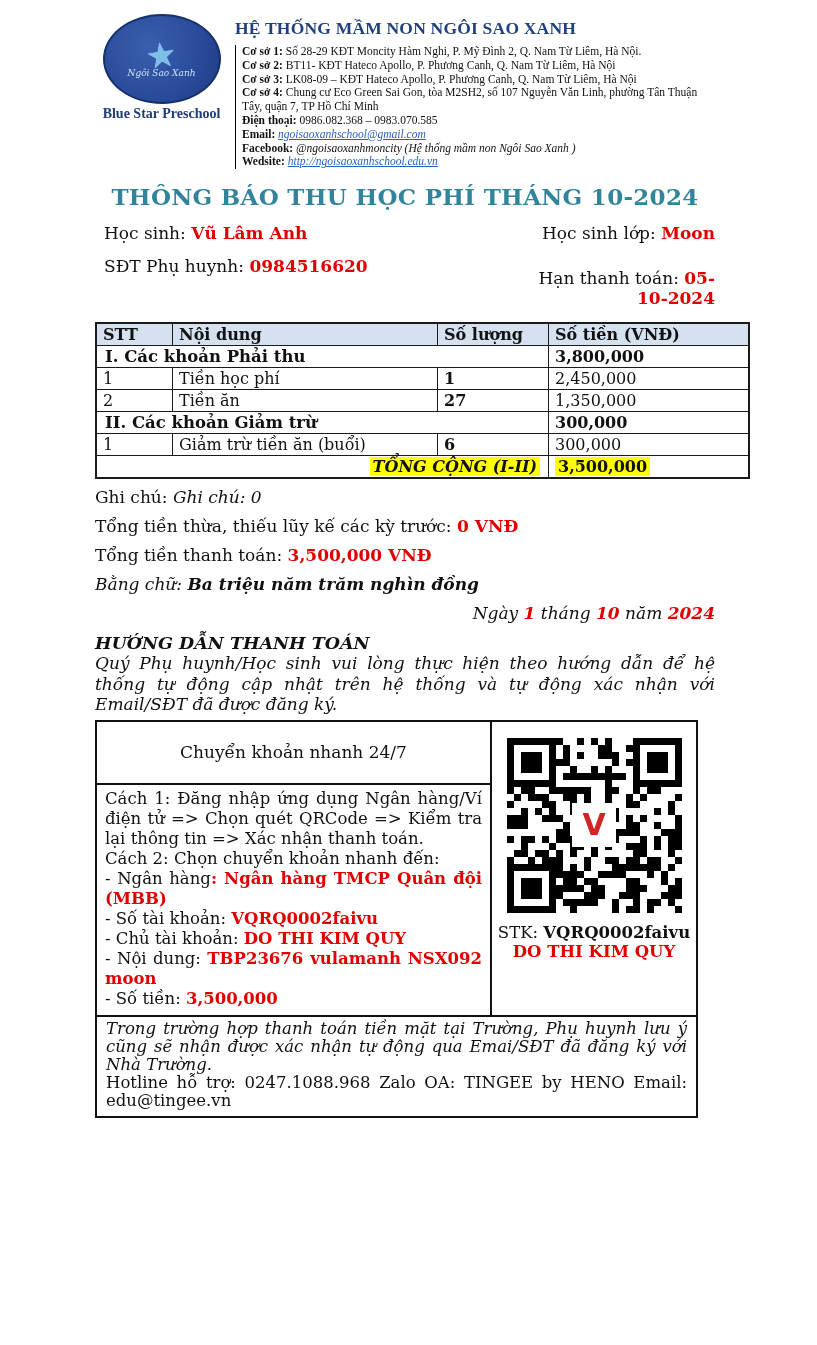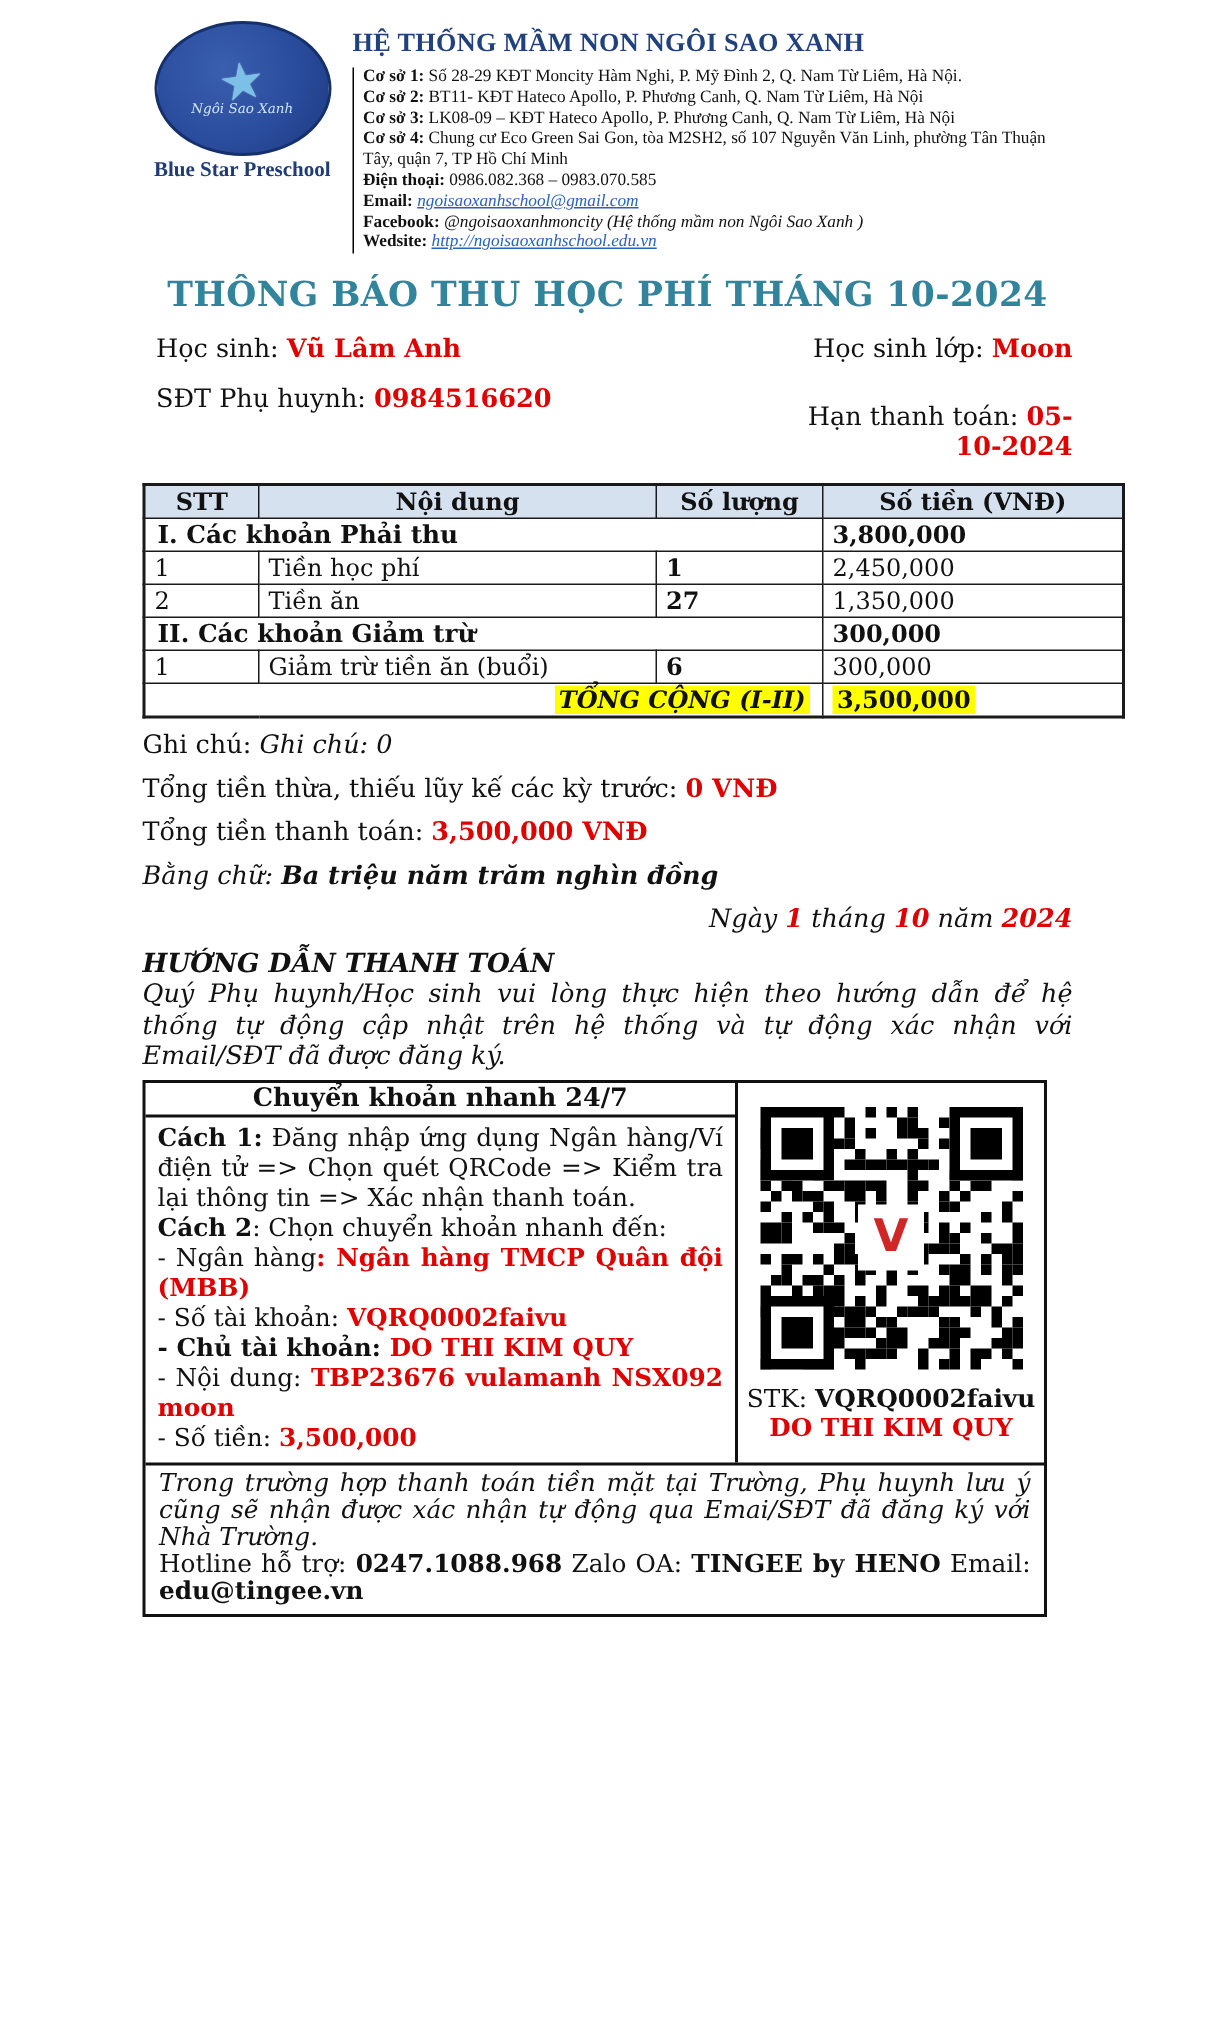--- a/index.html
+++ b/index.html
@@ -30,21 +30,21 @@
   .info-row{display:flex;justify-content:space-between;margin-top:13px;font-size:17px;}
   .info-row .left{padding-left:9px;}
   .info-row .right{text-align:right;}
   .info-row.second .right{width:200px;margin-top:12px;}
   .red-b{color:#e00000;font-weight:bold;}
 
   
   table.fee{margin-top:14px;border-collapse:collapse;width:620px;border:2px solid #1a1a1a;table-layout:fixed;font-size:16px;}
   table.fee td,table.fee th{border:1px solid #1a1a1a;padding:1px 6px;line-height:19px;}
   th.c-stt{width:63px;} th.c-desc{width:252px;} th.c-qty{width:98px;} th.c-amt{width:187px;}
-  table.fee th{background:#d6e1f0;font-weight:bold;text-align:center;}
+  table.fee th{background:#d6e1f0;font-weight:bold;text-align:left;}
   .td-c{text-align:left;} .td-b{font-weight:bold;}
   .sec-title{font-weight:bold;padding-left:8px !important;font-size:16.5px;}
   .tot-cell{text-align:right;padding-right:8px !important;}
   .hl{background:#ffff00;font-weight:bold;padding:0 3px;}
   .tot-label{font-style:italic;}
 
   
   .note-line{margin-top:8px;font-size:17px;line-height:21px;}
   .it{font-style:italic;}
   .bi{font-style:italic;font-weight:bold;}
@@ -52,39 +52,39 @@
   .date-line .red-b{font-style:italic;}
 
   
   .guide-title{margin-top:10px;font-weight:bold;font-style:italic;font-size:17.5px;}
   .guide-intro{font-style:italic;font-size:17px;line-height:20.5px;text-align:justify;}
 
   
   .paybox{margin-top:5px;width:603px;border:2px solid #111;box-sizing:border-box;}
   .pay-top{display:flex;}
   .pay-left{width:395px;flex:0 0 395px;border-right:2px solid #111;box-sizing:border-box;}
-  .pay-left-hdr{border-bottom:2px solid #111;text-align:center;font-weight:bold;font-size:17px;line-height:21px;padding:0 4px;}
+  .pay-left-hdr{border-bottom:2px solid #111;text-align:center;font-weight:normal;font-size:17px;line-height:21px;padding:20px 4px;}
   .pay-left-body{padding:4px 8px 6px 8px;font-size:16.5px;line-height:20px;text-align:justify;}
   .pay-left-body .blk{text-align:justify;}
   .pay-right{flex:1;text-align:center;padding-top:8px;}
   .qr-wrap{position:relative;width:191px;margin:0 auto;background:#fff;padding:8px;box-sizing:border-box;width:191px;height:191px;}
   .qr-modules{display:grid;grid-template-columns:repeat(25,7px);grid-auto-rows:7px;width:175px;height:175px;}
   .qr-modules div.m{background:#000;}
   .finder{position:absolute;width:49px;height:49px;border:7px solid #000;background:#fff;box-sizing:border-box;display:flex;align-items:center;justify-content:center;}
   .finder .dot{width:21px;height:21px;background:#000;}
   .f-tl{top:8px;left:8px;} .f-tr{top:8px;right:8px;} .f-bl{bottom:8px;left:8px;}
   .qr-center{position:absolute;top:50%;left:50%;transform:translate(-50%,-50%);width:44px;height:44px;background:#fff;display:flex;align-items:center;justify-content:center;}
   .qr-v{color:#d02626;font-family:"DejaVu Sans",sans-serif;font-weight:bold;font-size:30px;line-height:30px;}
   .stk-line{font-size:16.5px;margin-top:2px;}
   .stk-line .stk-val{font-weight:bold;}
   .owner-line{color:#e00000;font-weight:bold;font-size:16.5px;}
   .pay-bottom{border-top:2px solid #111;padding:3px 9px 6px 9px;font-size:16.5px;line-height:18px;}
   .pay-note{font-style:italic;text-align:justify;}
   .hotline{text-align:justify;}
-  .b{font-weight:bold;}
+  .b{font-weight:normal;}
 </style>
 </head>
 <body>
 
 <div class="page">
   <div class="content">
 
     <div class="hdr">
       <div class="logo-col">
         <div class="logo-ellipse">

